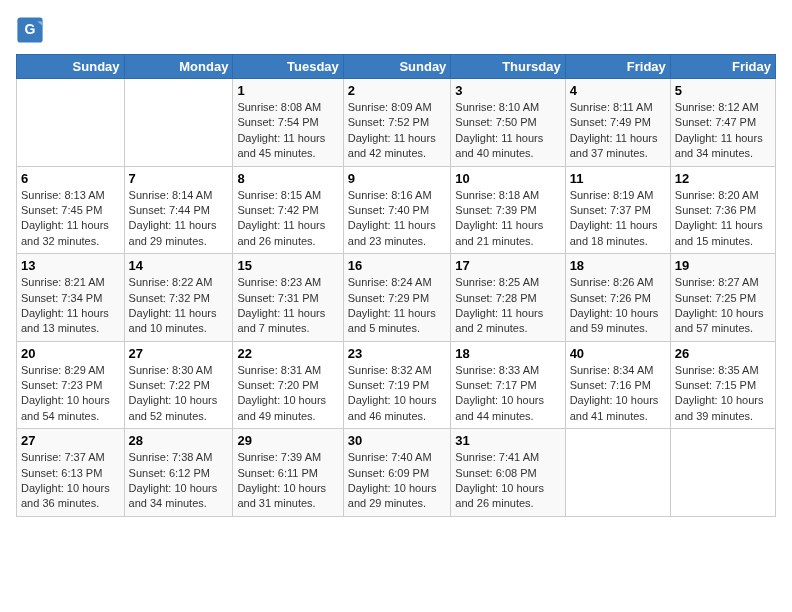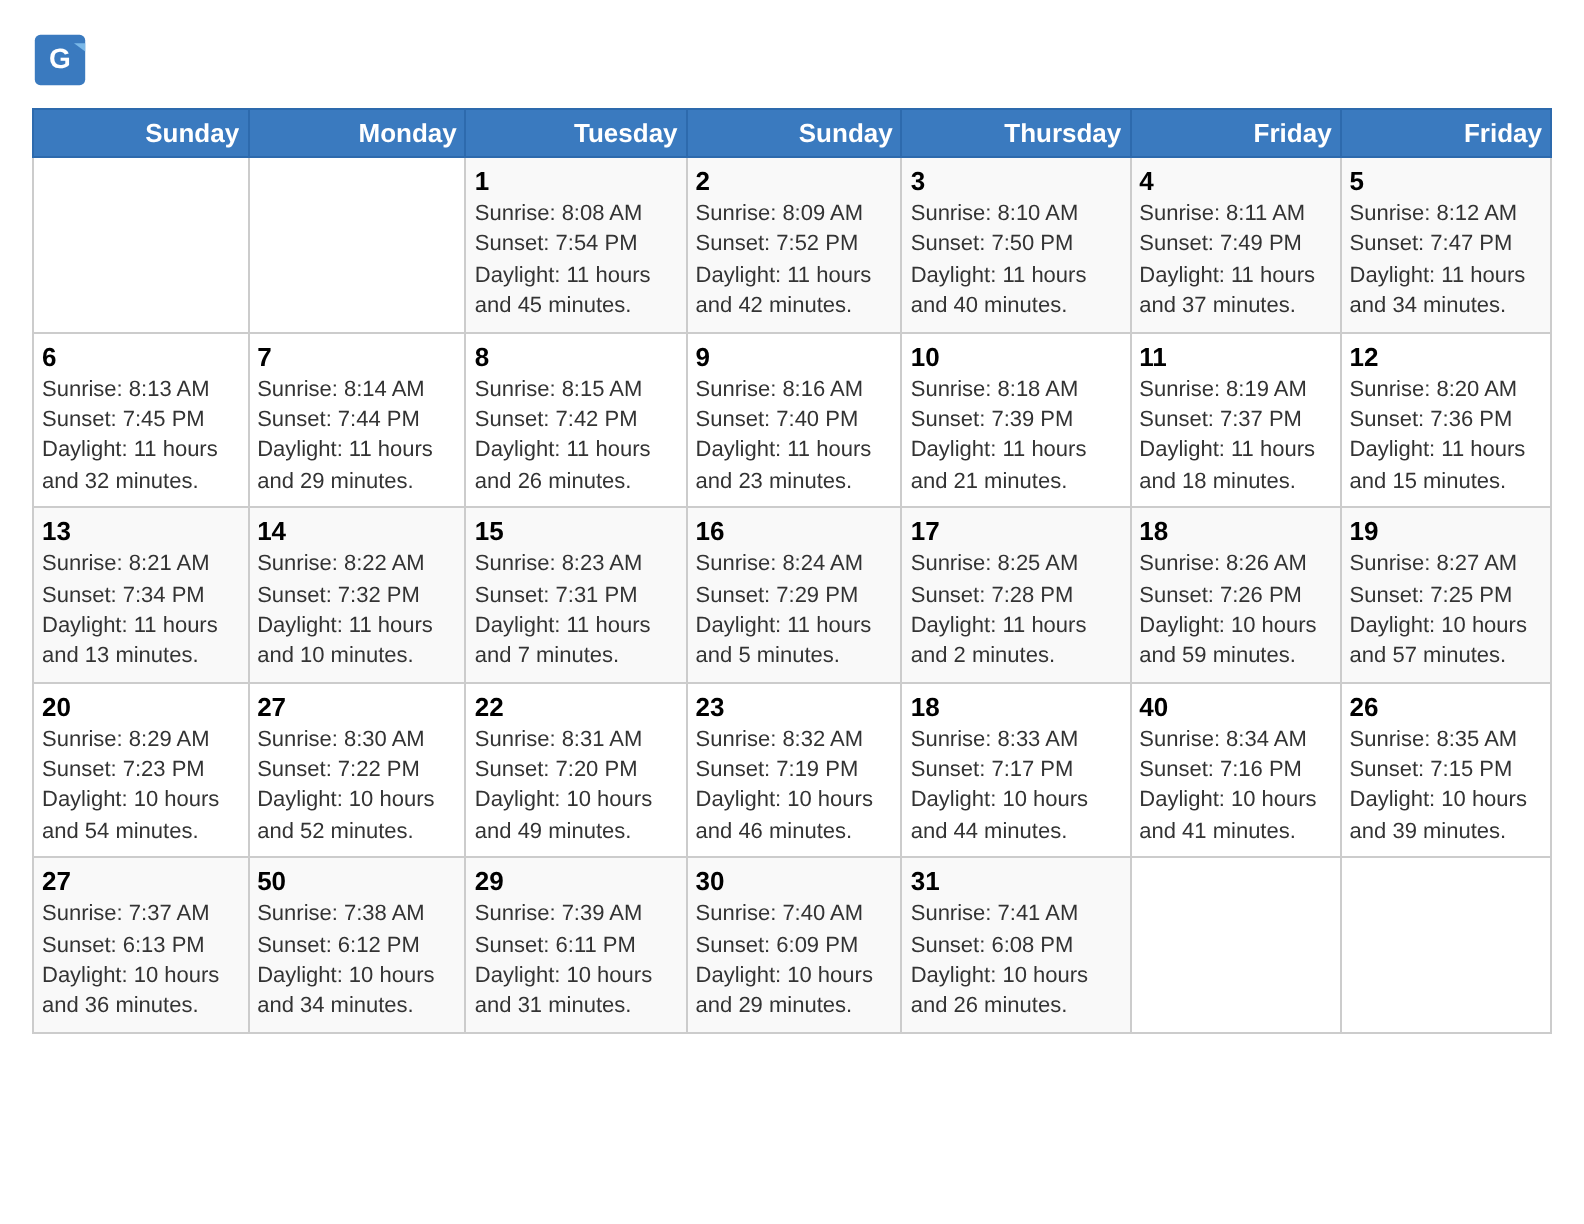--- a/index.html
+++ b/index.html
@@ -225,21 +225,21 @@
           <span class="day-num">26</span>
           <div class="day-detail">Sunrise: 8:35 AM<br>Sunset: 7:15 PM<br>Daylight: 10 hours and 39 minutes.</div>
         </td>
       </tr>
       <tr>
         <td>
           <span class="day-num">27</span>
           <div class="day-detail">Sunrise: 7:37 AM<br>Sunset: 6:13 PM<br>Daylight: 10 hours and 36 minutes.</div>
         </td>
         <td>
-          <span class="day-num">50</span>
+          <span class="day-num">28</span>
           <div class="day-detail">Sunrise: 7:38 AM<br>Sunset: 6:12 PM<br>Daylight: 10 hours and 34 minutes.</div>
         </td>
         <td>
           <span class="day-num">29</span>
           <div class="day-detail">Sunrise: 7:39 AM<br>Sunset: 6:11 PM<br>Daylight: 10 hours and 31 minutes.</div>
         </td>
         <td>
           <span class="day-num">30</span>
           <div class="day-detail">Sunrise: 7:40 AM<br>Sunset: 6:09 PM<br>Daylight: 10 hours and 29 minutes.</div>
         </td>

